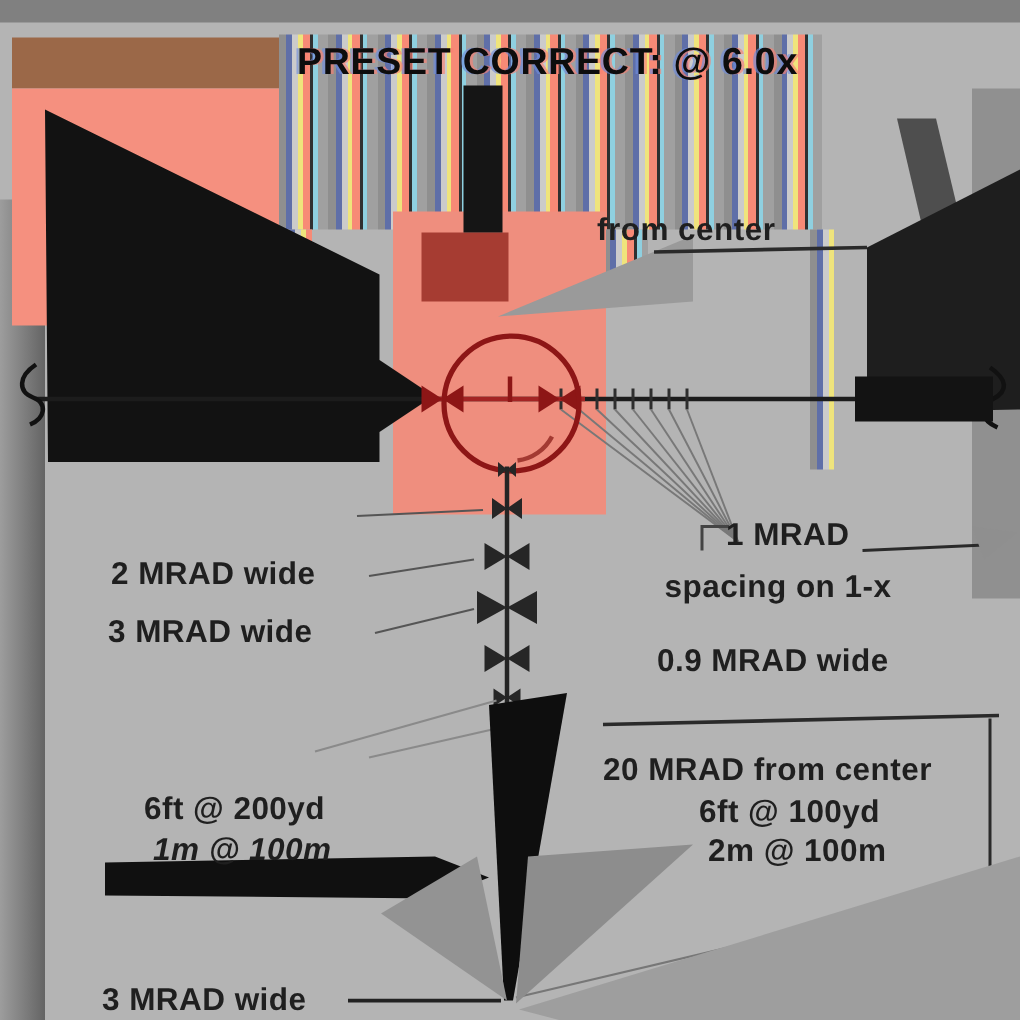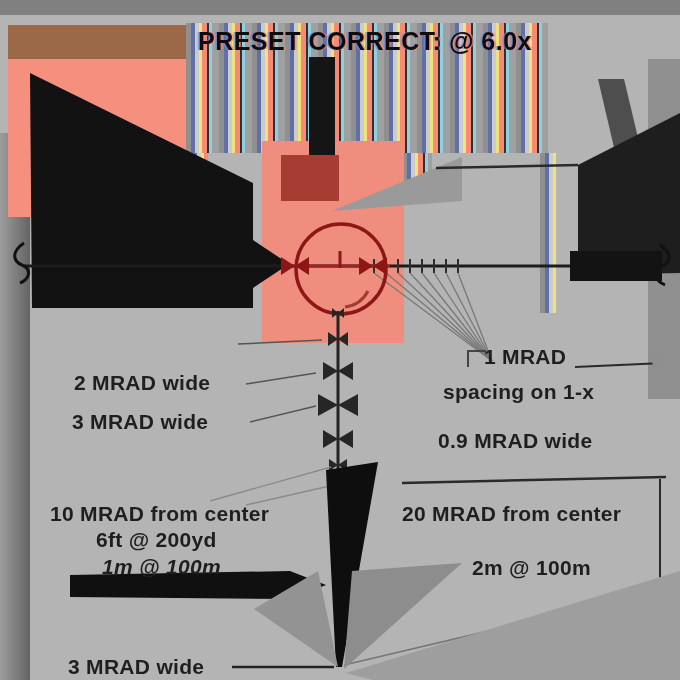--- a/index.html
+++ b/index.html
@@ -134,30 +134,31 @@
     <polygon points="326,455 378,447 342,652 336,652" fill="#0e0e0e"></polygon>
     <polygon points="254,594 318,556 338,652" fill="#939393"></polygon>
     <polygon points="352,556 462,548 344,654" fill="#8d8d8d"></polygon>
     <polygon points="346,658 680,556 680,680 430,680" fill="#9e9e9e"></polygon>
     <line x1="232" y1="652" x2="334" y2="652" stroke="#222" stroke-width="2.5"></line>
   </svg>
 
   <div class="title">PRESET CORRECT: @ 6.0x</div>
 
   <div class="label center-text" style="left:370px;top:126px;width:175px;">
+    <div>from center</div>
   </div>
 
   <div class="label" style="left:74px;top:355px;">2 MRAD wide</div>
   <div class="label" style="left:72px;top:394px;">3 MRAD wide</div>
 
   <div class="label" style="left:484px;top:329px;">1 MRAD</div>
   <div class="label" style="left:443px;top:364px;">spacing on 1-x</div>
   <div class="label" style="left:438px;top:413px;">0.9 MRAD wide</div>
 
-  <div class="label" style="left:50px;top:486px;">10 MRAD from center</div>
   <div class="label" style="left:96px;top:512px;">6ft @ 200yd</div>
   <div class="label" style="left:102px;top:539px;font-style:italic;">1m @ 100m</div>
 
   <div class="label" style="left:402px;top:486px;">20 MRAD from center</div>
+  <div class="label" style="left:466px;top:514px;">6ft @ 100yd</div>
   <div class="label" style="left:472px;top:540px;">2m @ 100m</div>
 
   <div class="label" style="left:68px;top:639px;">3 MRAD wide</div>
 </div>
 
 </body></html>

